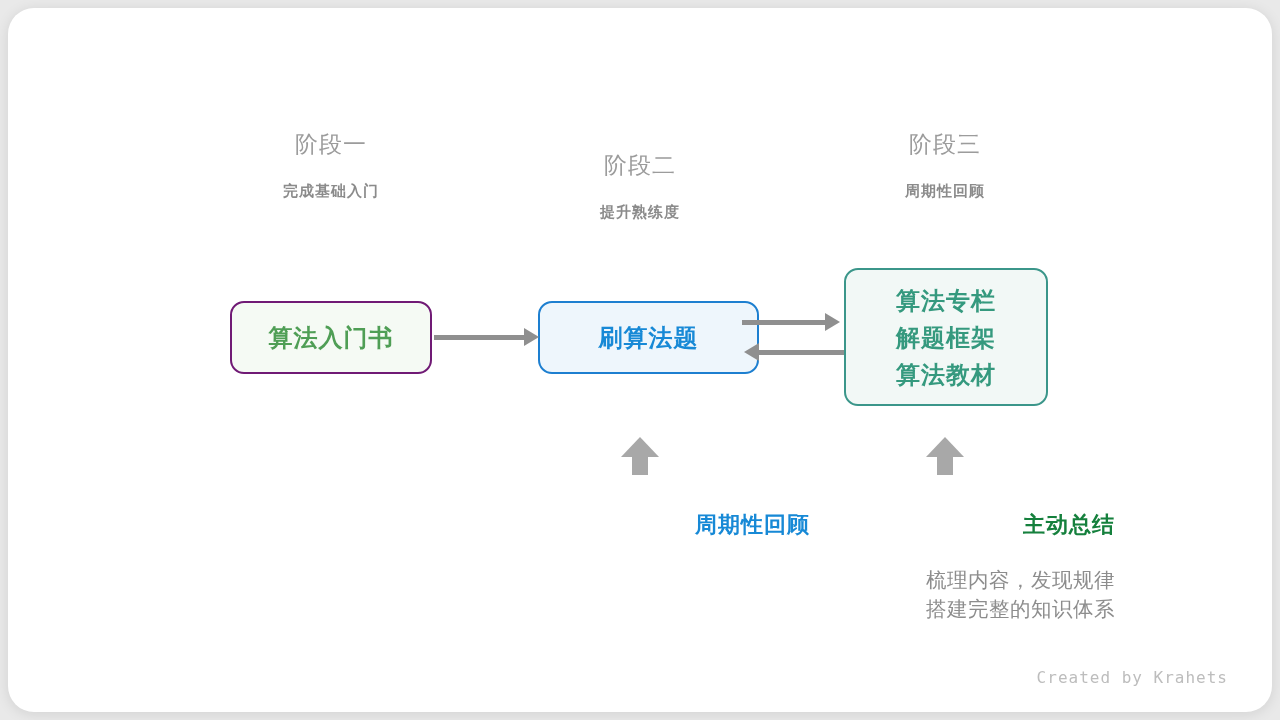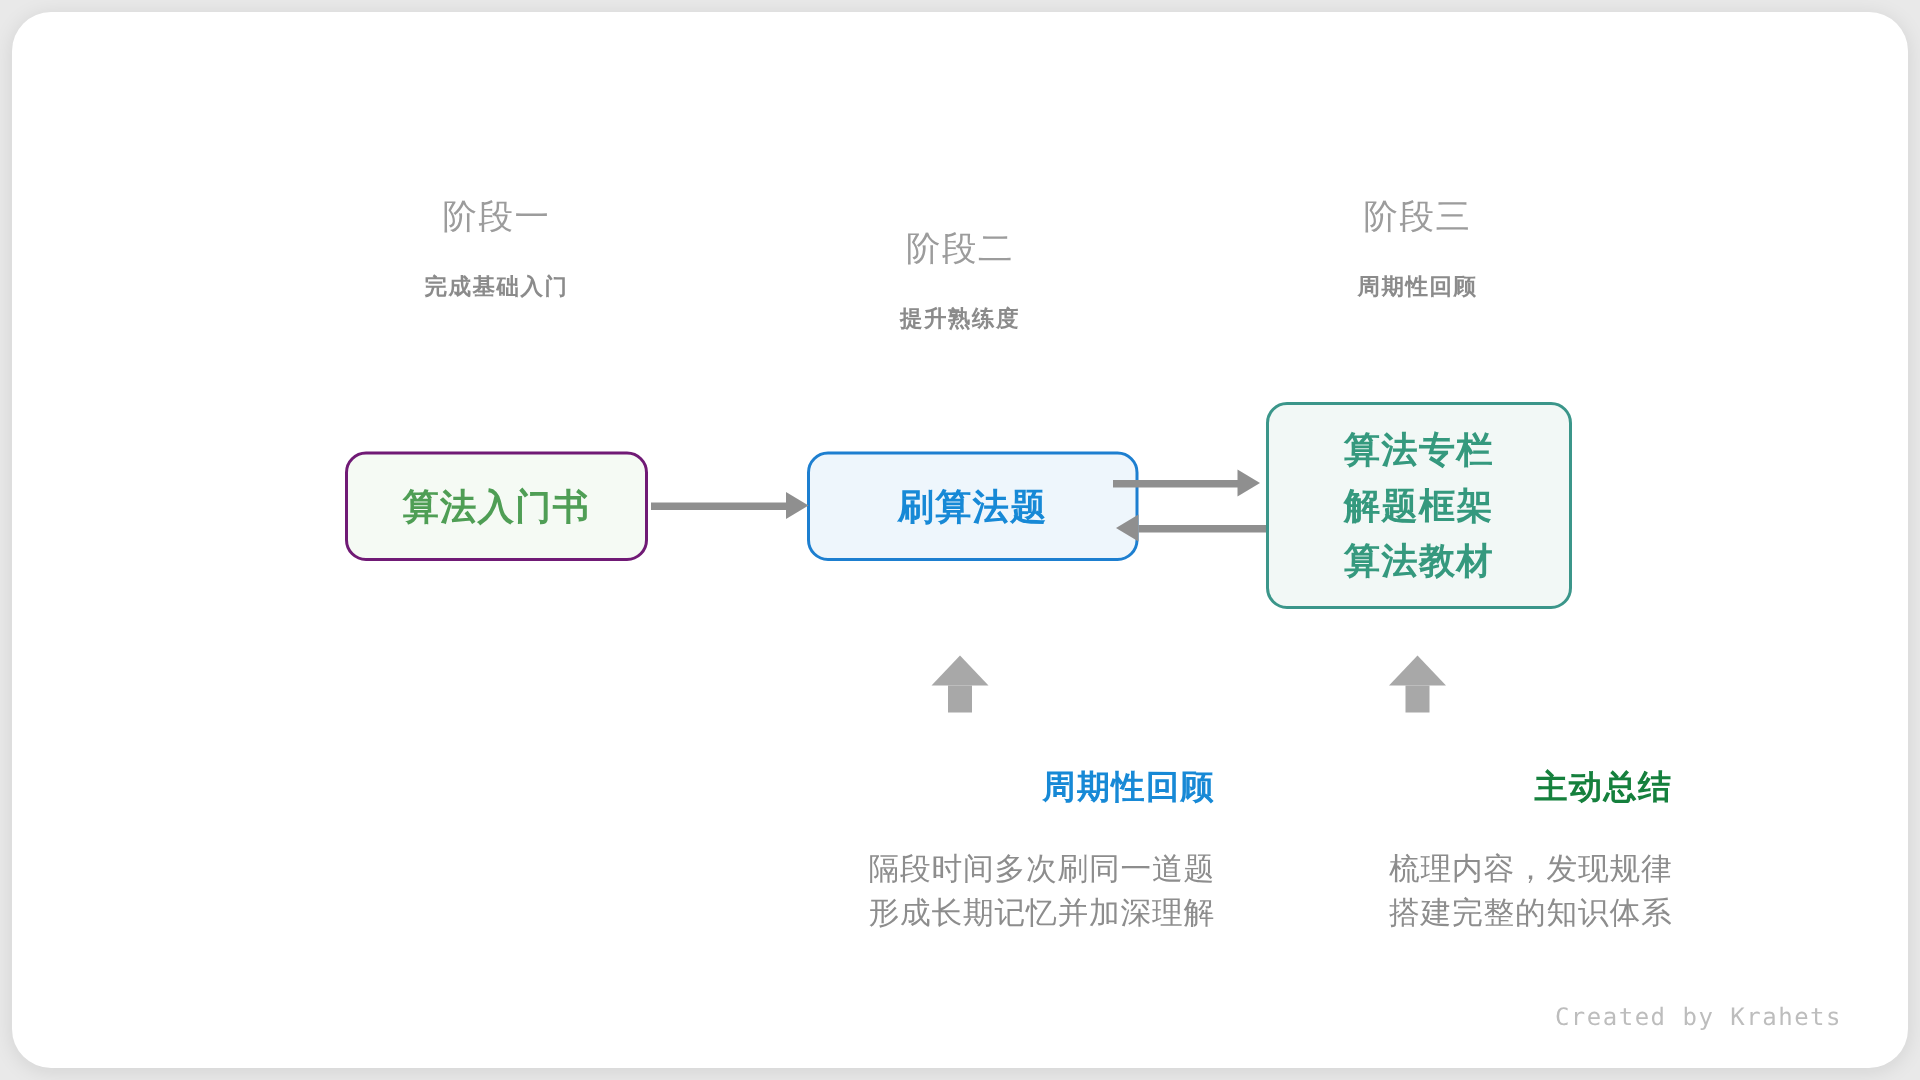--- a/index.html
+++ b/index.html
@@ -141,24 +141,20 @@
     <div class="stem"></div>
   </div>
 
   <div class="up-arrow" style="left:917px; top:429px;">
     <div class="tri"></div>
     <div class="stem"></div>
   </div>
 
   <div class="note-col" style="left:462px; top:502px;">
     <div class="note-title blue">周期性回顾</div>
-    <div class="note-body">
-      <div>隔段时间多次刷同一道题</div>
-      <div>形成长期记忆并加深理解</div>
-    </div>
   </div>
 
   <div class="note-col" style="left:767px; top:502px;">
     <div class="note-title teal">主动总结</div>
     <div class="note-body">
       <div>梳理内容，发现规律</div>
       <div>搭建完整的知识体系</div>
     </div>
   </div>
 

